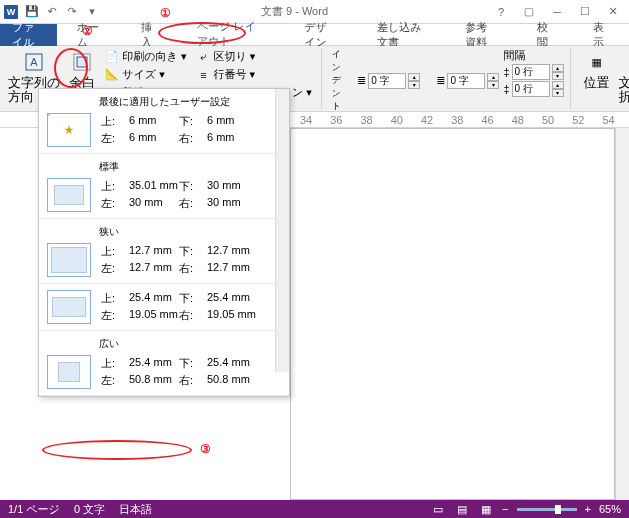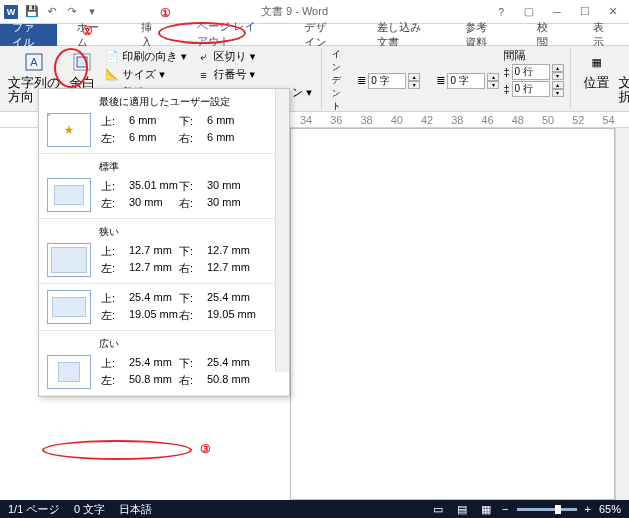--- a/index.html
+++ b/index.html
@@ -41,21 +41,21 @@
 .dd-thumb::before{content:"";position:absolute;background:#deebf7;border:1px solid #b4c7e7}
 .dd-thumb.t-star{background:linear-gradient(#fff,#fff)}
 .dd-thumb.t-star::after{content:"★";position:absolute;top:50%;left:50%;transform:translate(-50%,-50%);color:#d4a017;font-size:12px}
 .dd-thumb.t-normal::before{top:6px;left:6px;right:6px;bottom:6px}
 .dd-thumb.t-narrow::before{top:3px;left:3px;right:3px;bottom:3px}
 .dd-thumb.t-mid::before{top:6px;left:4px;right:4px;bottom:6px}
 .dd-thumb.t-wide::before{top:6px;left:10px;right:10px;bottom:6px}
 .dd-vals{display:grid;grid-template-columns:28px 50px 28px 50px;font-size:10px;row-gap:2px}
 .dd-footer{padding:6px 10px;font-size:10px;cursor:pointer;background:#f4f8fc}
 .dd-scroll{position:absolute;right:0;top:0;bottom:24px;width:14px;background:#f0f0f0;border-left:1px solid #dcdcdc}
-.statusbar{position:absolute;bottom:0;left:0;right:0;height:18px;background:#0f172a;color:#fff;display:flex;align-items:center;justify-content:space-between;padding:0 8px;font-size:10px}
+.statusbar{position:absolute;bottom:0;left:0;right:0;height:18px;background:#701a75;color:#fff;display:flex;align-items:center;justify-content:space-between;padding:0 8px;font-size:10px}
 .status-left{display:flex;gap:14px}
 .status-right{display:flex;align-items:center;gap:8px}
 .view-btn{width:16px;height:14px;display:flex;align-items:center;justify-content:center}
 .circ{position:absolute;border:2px solid #e3242b;border-radius:50%;z-index:20;pointer-events:none}
 .num{position:absolute;color:#e3242b;font-weight:bold;font-size:12px;z-index:21}
 .zoom-slider{width:60px;height:3px;background:#9ab3d4;position:relative}
 .zoom-slider::after{content:"";position:absolute;top:-3px;left:38px;width:6px;height:9px;background:#fff}
 </style>
 </head>
 <body>

